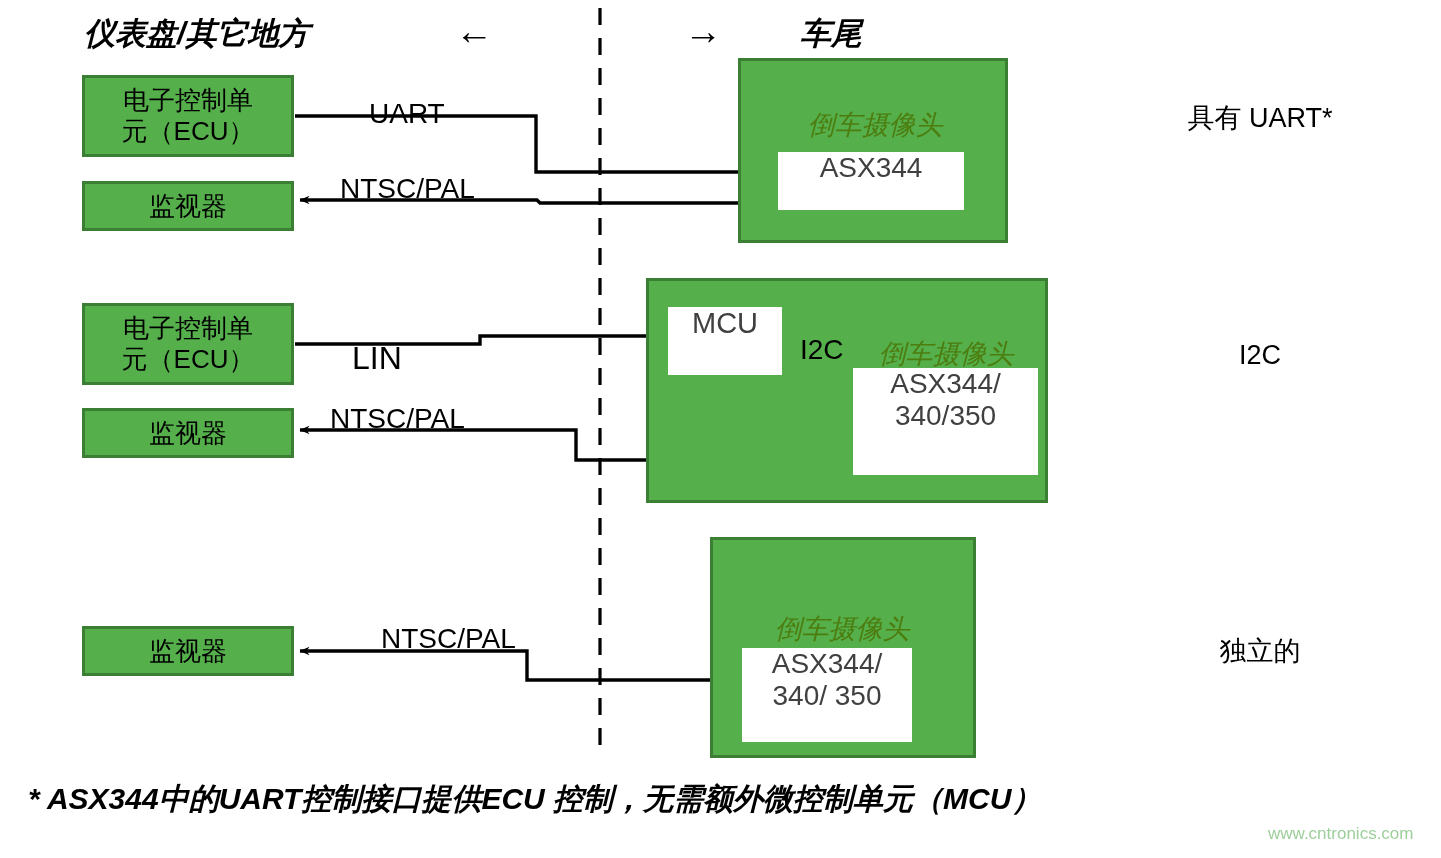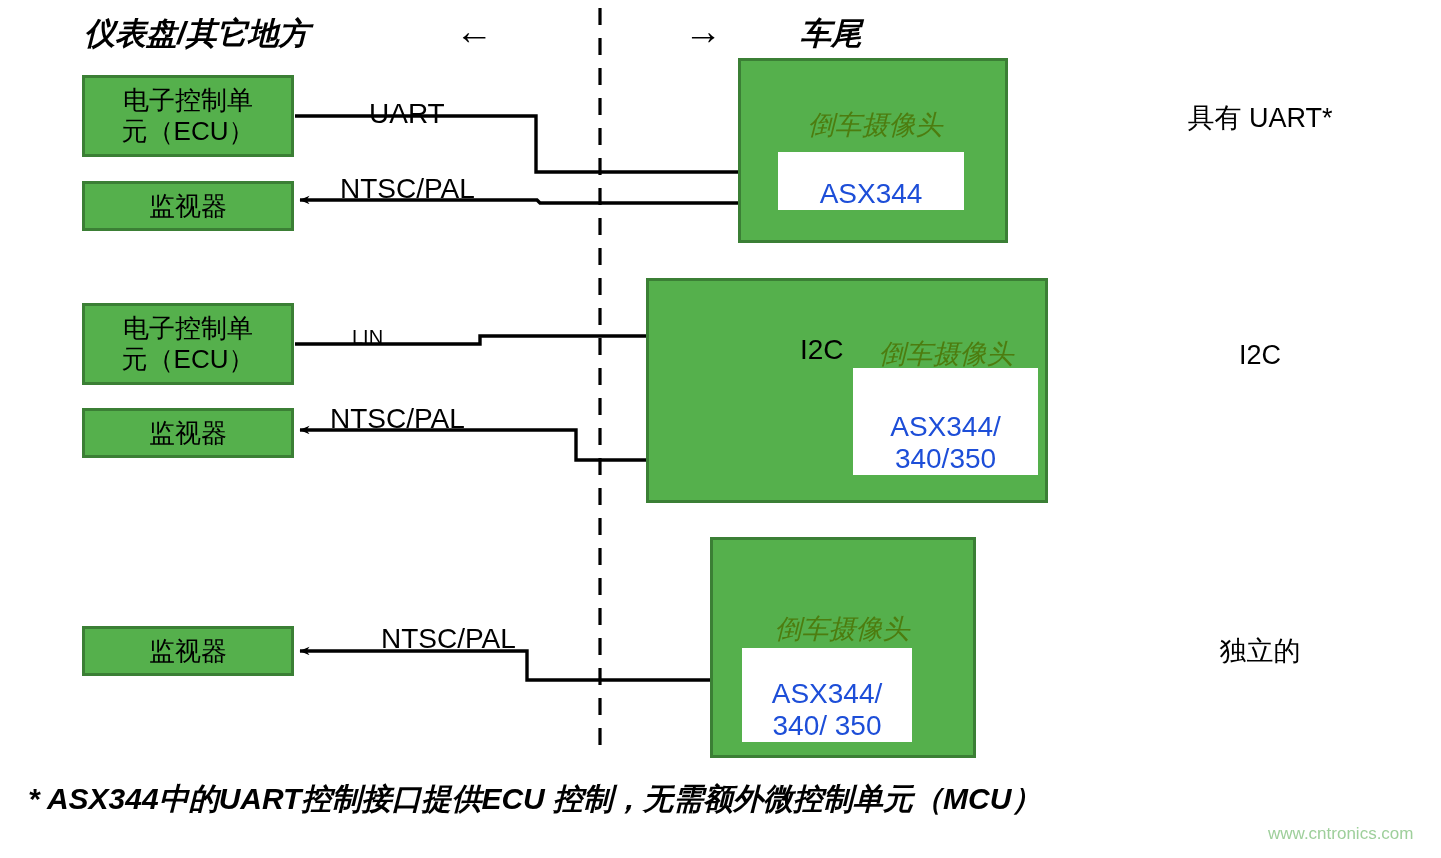--- a/index.html
+++ b/index.html
@@ -32,23 +32,23 @@
   }
   .gcontainer {
     position: absolute;
     background: #55B04C;
     border: 3px solid #3B7F35;
     box-sizing: border-box;
   }
   .wbox {
     position: absolute;
     background: #ffffff;
-    color: #1d4ed8;
+    color: #404040;
     display: flex;
-    align-items: flex-end;
+    align-items: flex-start;
     justify-content: center;
     text-align: center;
     line-height: 1.14;
     box-sizing: border-box;
   }
   .cam-caption {
     position: absolute;
     color: #4d7c0f;
     text-align: center;
     white-space: nowrap;
@@ -160,26 +160,29 @@
 
   <div class="gbox" style="left:82px; top:303px; width:212px; height:82px; font-size:26px; white-space:pre-line;">
     <span>电子控制单
 元（ECU）</span>
   </div>
 
   <div class="gbox" style="left:82px; top:408px; width:212px; height:50px; font-size:26px;">
     <span>监视器</span>
   </div>
 
-  <div class="lbl" style="left:352px; top:314px; font-size:20px;">LIN</div>
+  <div class="lbl" style="left:352px; top:328px; font-size:32px;">LIN</div>
 
   <div class="lbl" style="left:330px; top:391px; font-size:28px;">NTSC/PAL</div>
 
   <div class="gcontainer" style="left:646px; top:278px; width:402px; height:225px;"></div>
 
+  <div class="wbox" style="left:668px; top:307px; width:114px; height:68px; font-size:29px;">
+    <span>MCU</span>
+  </div>
 
   <div class="lbl" style="left:800px; top:322px; font-size:28px;">I2C</div>
 
   <div class="cam-caption" style="left:856px; top:336px; width:180px; font-size:27px;">倒车摄像头</div>
 
   <div class="wbox" style="left:853px; top:368px; width:185px; height:107px; font-size:28px; white-space:pre-line;">
     <span>ASX344/
 340/350</span>
   </div>
 

